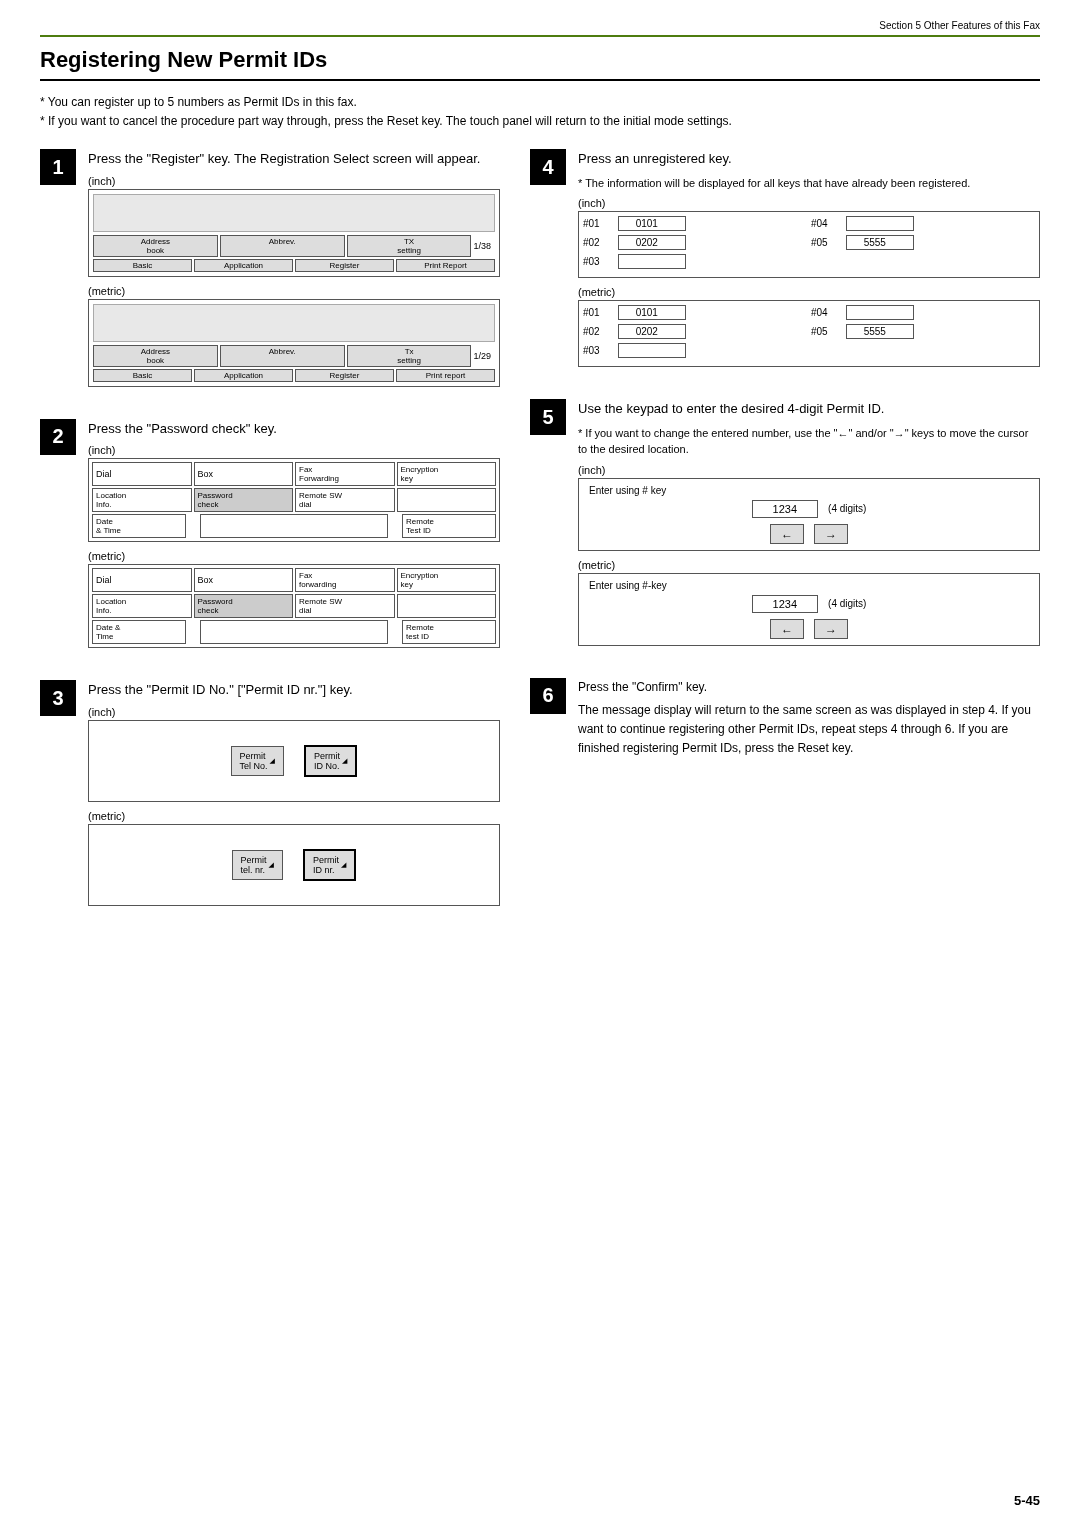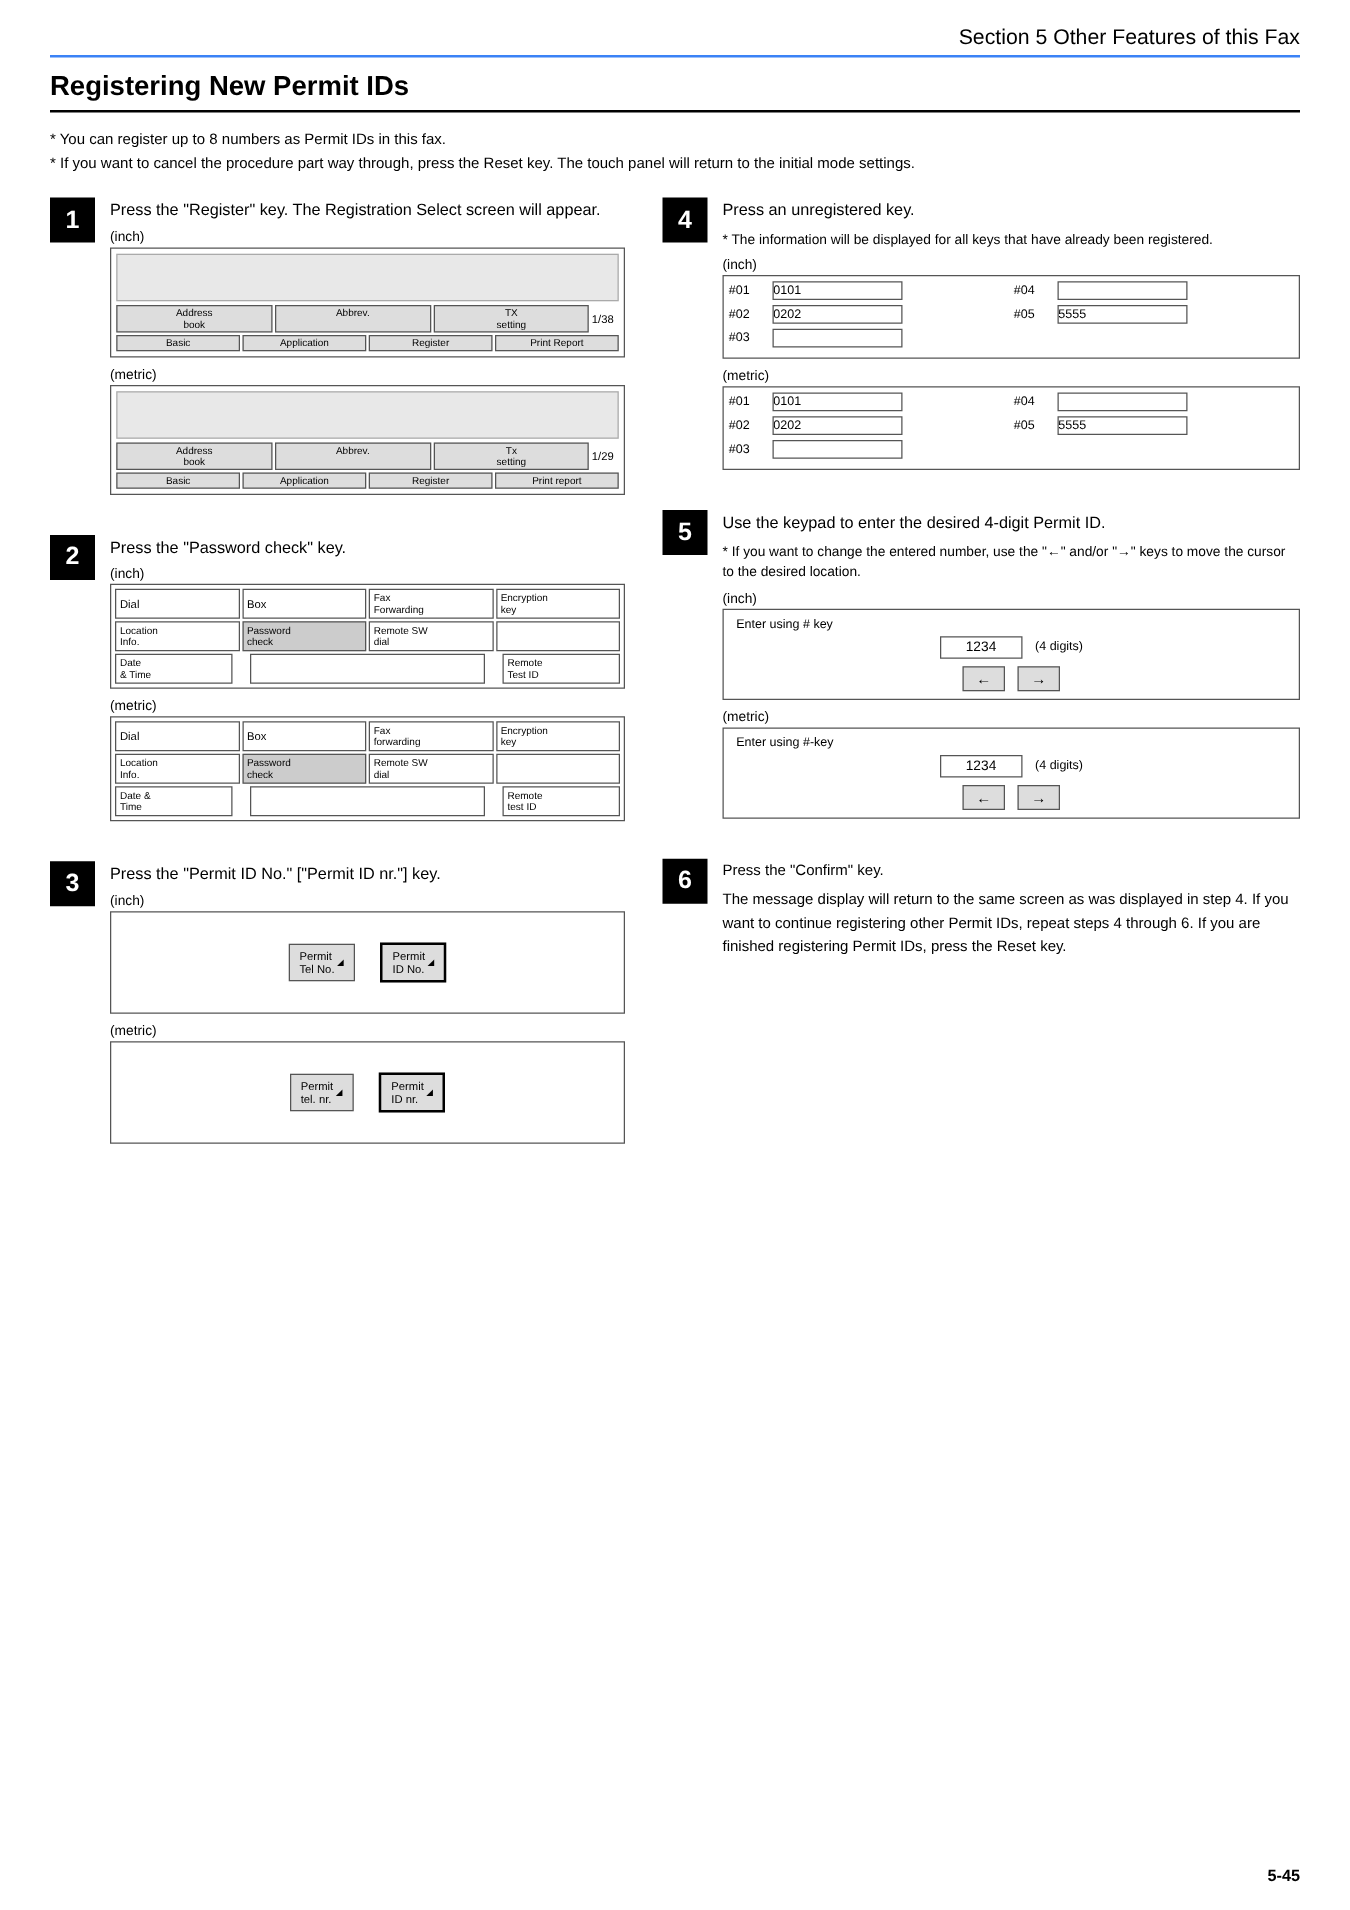--- a/index.html
+++ b/index.html
@@ -11,22 +11,22 @@
       font-size: 13px;
       color: #000;
       position: relative;
     }
     .page-wrapper {
       padding: 20px 40px 40px 40px;
     }
     
     .page-header {
       text-align: right;
-      font-size: 17px;
-      border-bottom: 2px solid #3b82f6;
+      font-size: 10px;
+      border-bottom: 2px solid #4d7c0f;
       padding-bottom: 4px;
       margin-bottom: 10px;
     }
     
     .section-title {
       font-size: 22px;
       font-weight: bold;
       border-bottom: 2px solid #000;
       padding-bottom: 6px;
       margin-bottom: 12px;
@@ -180,23 +180,23 @@
       margin-bottom: 4px;
     }
     .id-row {
       display: flex;
       align-items: center;
       gap: 18px;
       font-size: 10px;
     }
     .id-field {
       border: 1px solid #555;
-      padding: 1px 0;
+      padding: 1px 17px;
       font-size: 10px;
-      width: 104px;
+      width: 68px;
       background: #fff;
     }
     .id-field-filled {
       background: #fff;
     }
     
     .enter-screen {
       padding: 6px 10px;
       text-align: left;
     }
@@ -245,21 +245,21 @@
 
 <div class="page-wrapper">
 
   <div class="page-header">
     <span>Section 5  Other Features of this Fax</span>
   </div>
 
   <div class="section-title">Registering New Permit IDs</div>
 
   <div class="notes">
-    <div>* You can register up to 8 numbers as Permit IDs in this fax.</div>
+    <div>* You can register up to 5 numbers as Permit IDs in this fax.</div>
     <div>* If you want to cancel the procedure part way through, press the Reset key. The touch panel will return to the initial mode settings.</div>
   </div>
 
   <div class="two-col">
 
     <div class="col-left">
 
       <div class="step-block">
         <div class="step-number-box">
           <span>1</span>

